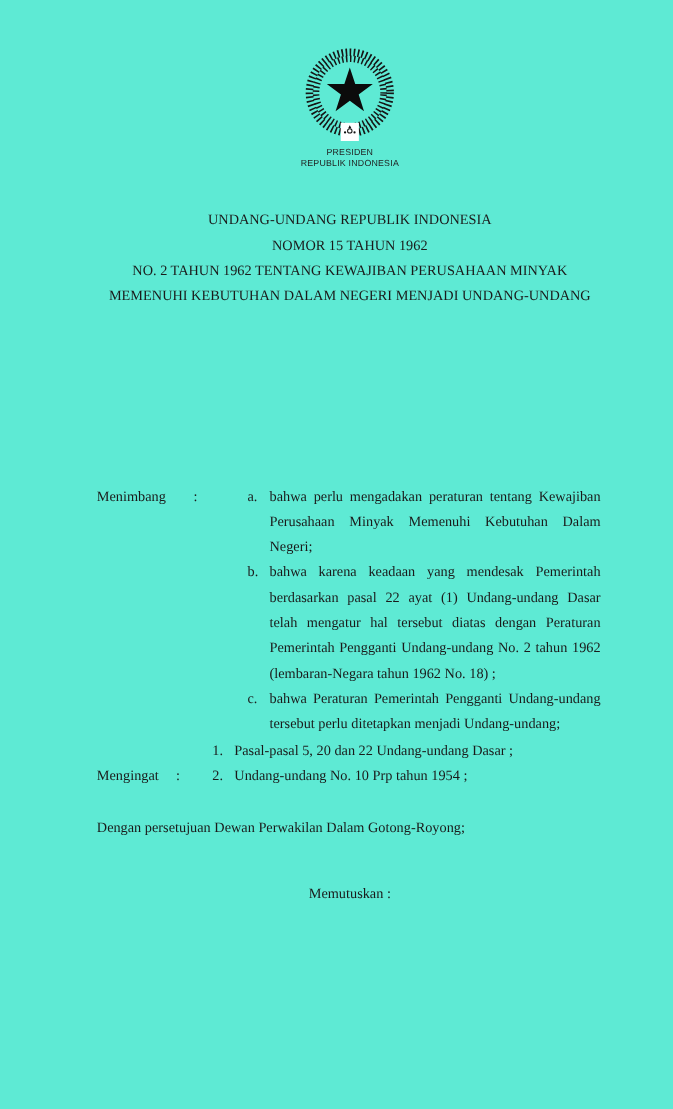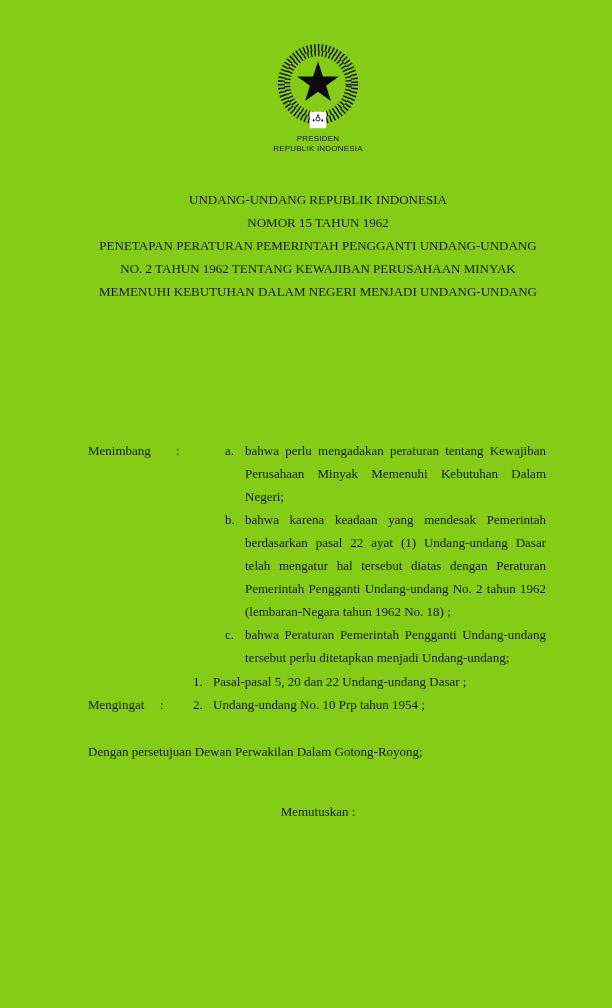--- a/index.html
+++ b/index.html
@@ -1,19 +1,19 @@
 <!DOCTYPE html>
 <html><head>
 <meta charset="utf-8">
 <style>
   html, body { margin:0; padding:0; background:#ffffff; }
   .page {
     position:relative;
     width:612px; height:1008px;
-    background:#84cc16;
+    background:#5eead4;
     font-family:"Liberation Serif", serif;
     font-size:13px;
     color:#1a1a1a;
     overflow:hidden;
   }
   
   .seal { position:absolute; top:40px; left:258px; width:120px; text-align:center; }
   .seal svg { display:block; margin:0 auto; }
   .seal-label {
     margin-top:2px;
@@ -63,21 +63,20 @@
     </svg>
     <div class="seal-label">
       <div>PRESIDEN</div>
       <div>REPUBLIK INDONESIA</div>
     </div>
   </div>
 
   <div class="center-block title-block">
     <div class="title-line">UNDANG-UNDANG REPUBLIK INDONESIA</div>
     <div class="title-line">NOMOR 15 TAHUN 1962</div>
-    <div class="title-line">PENETAPAN PERATURAN PEMERINTAH PENGGANTI UNDANG-UNDANG</div>
     <div class="title-line">NO. 2 TAHUN 1962 TENTANG KEWAJIBAN PERUSAHAAN MINYAK</div>
     <div class="title-line">MEMENUHI KEBUTUHAN DALAM NEGERI MENJADI UNDANG-UNDANG</div>
   </div>
 
 
   <div class="clause menimbang">
     <div class="clause-label">Menimbang</div>
     <div class="clause-colon">:</div>
     <div class="clause-items">
       <div class="clause-item">

